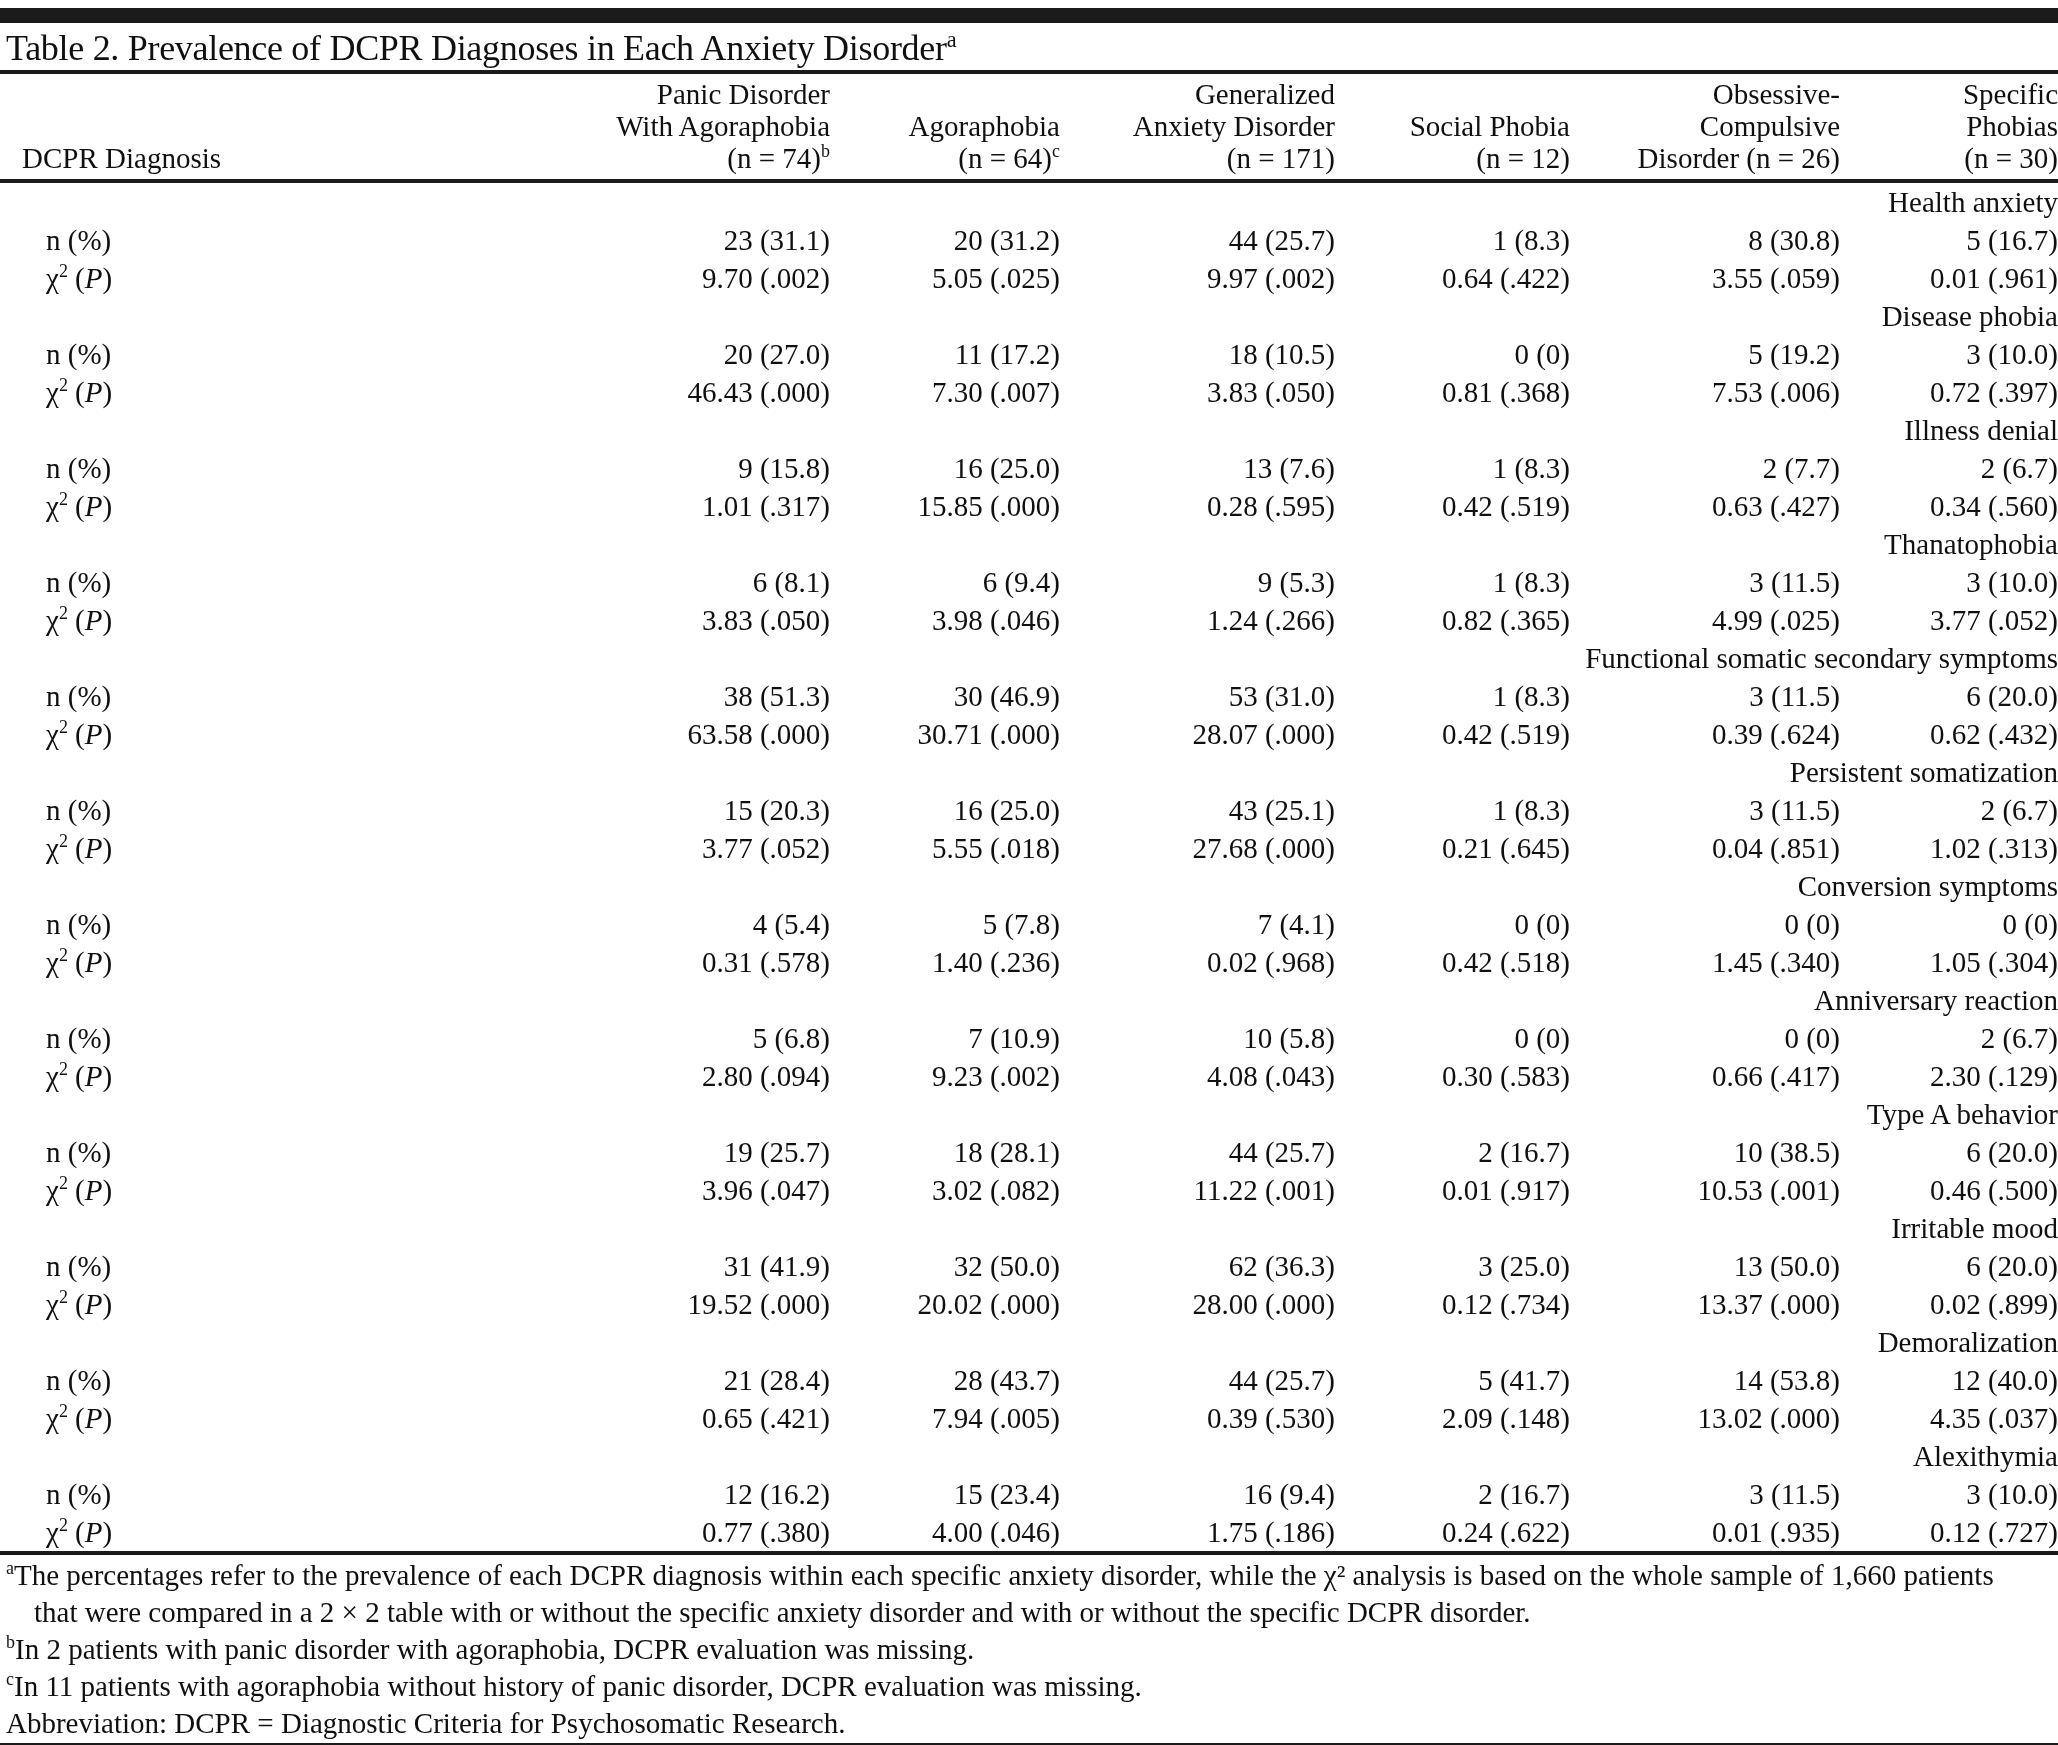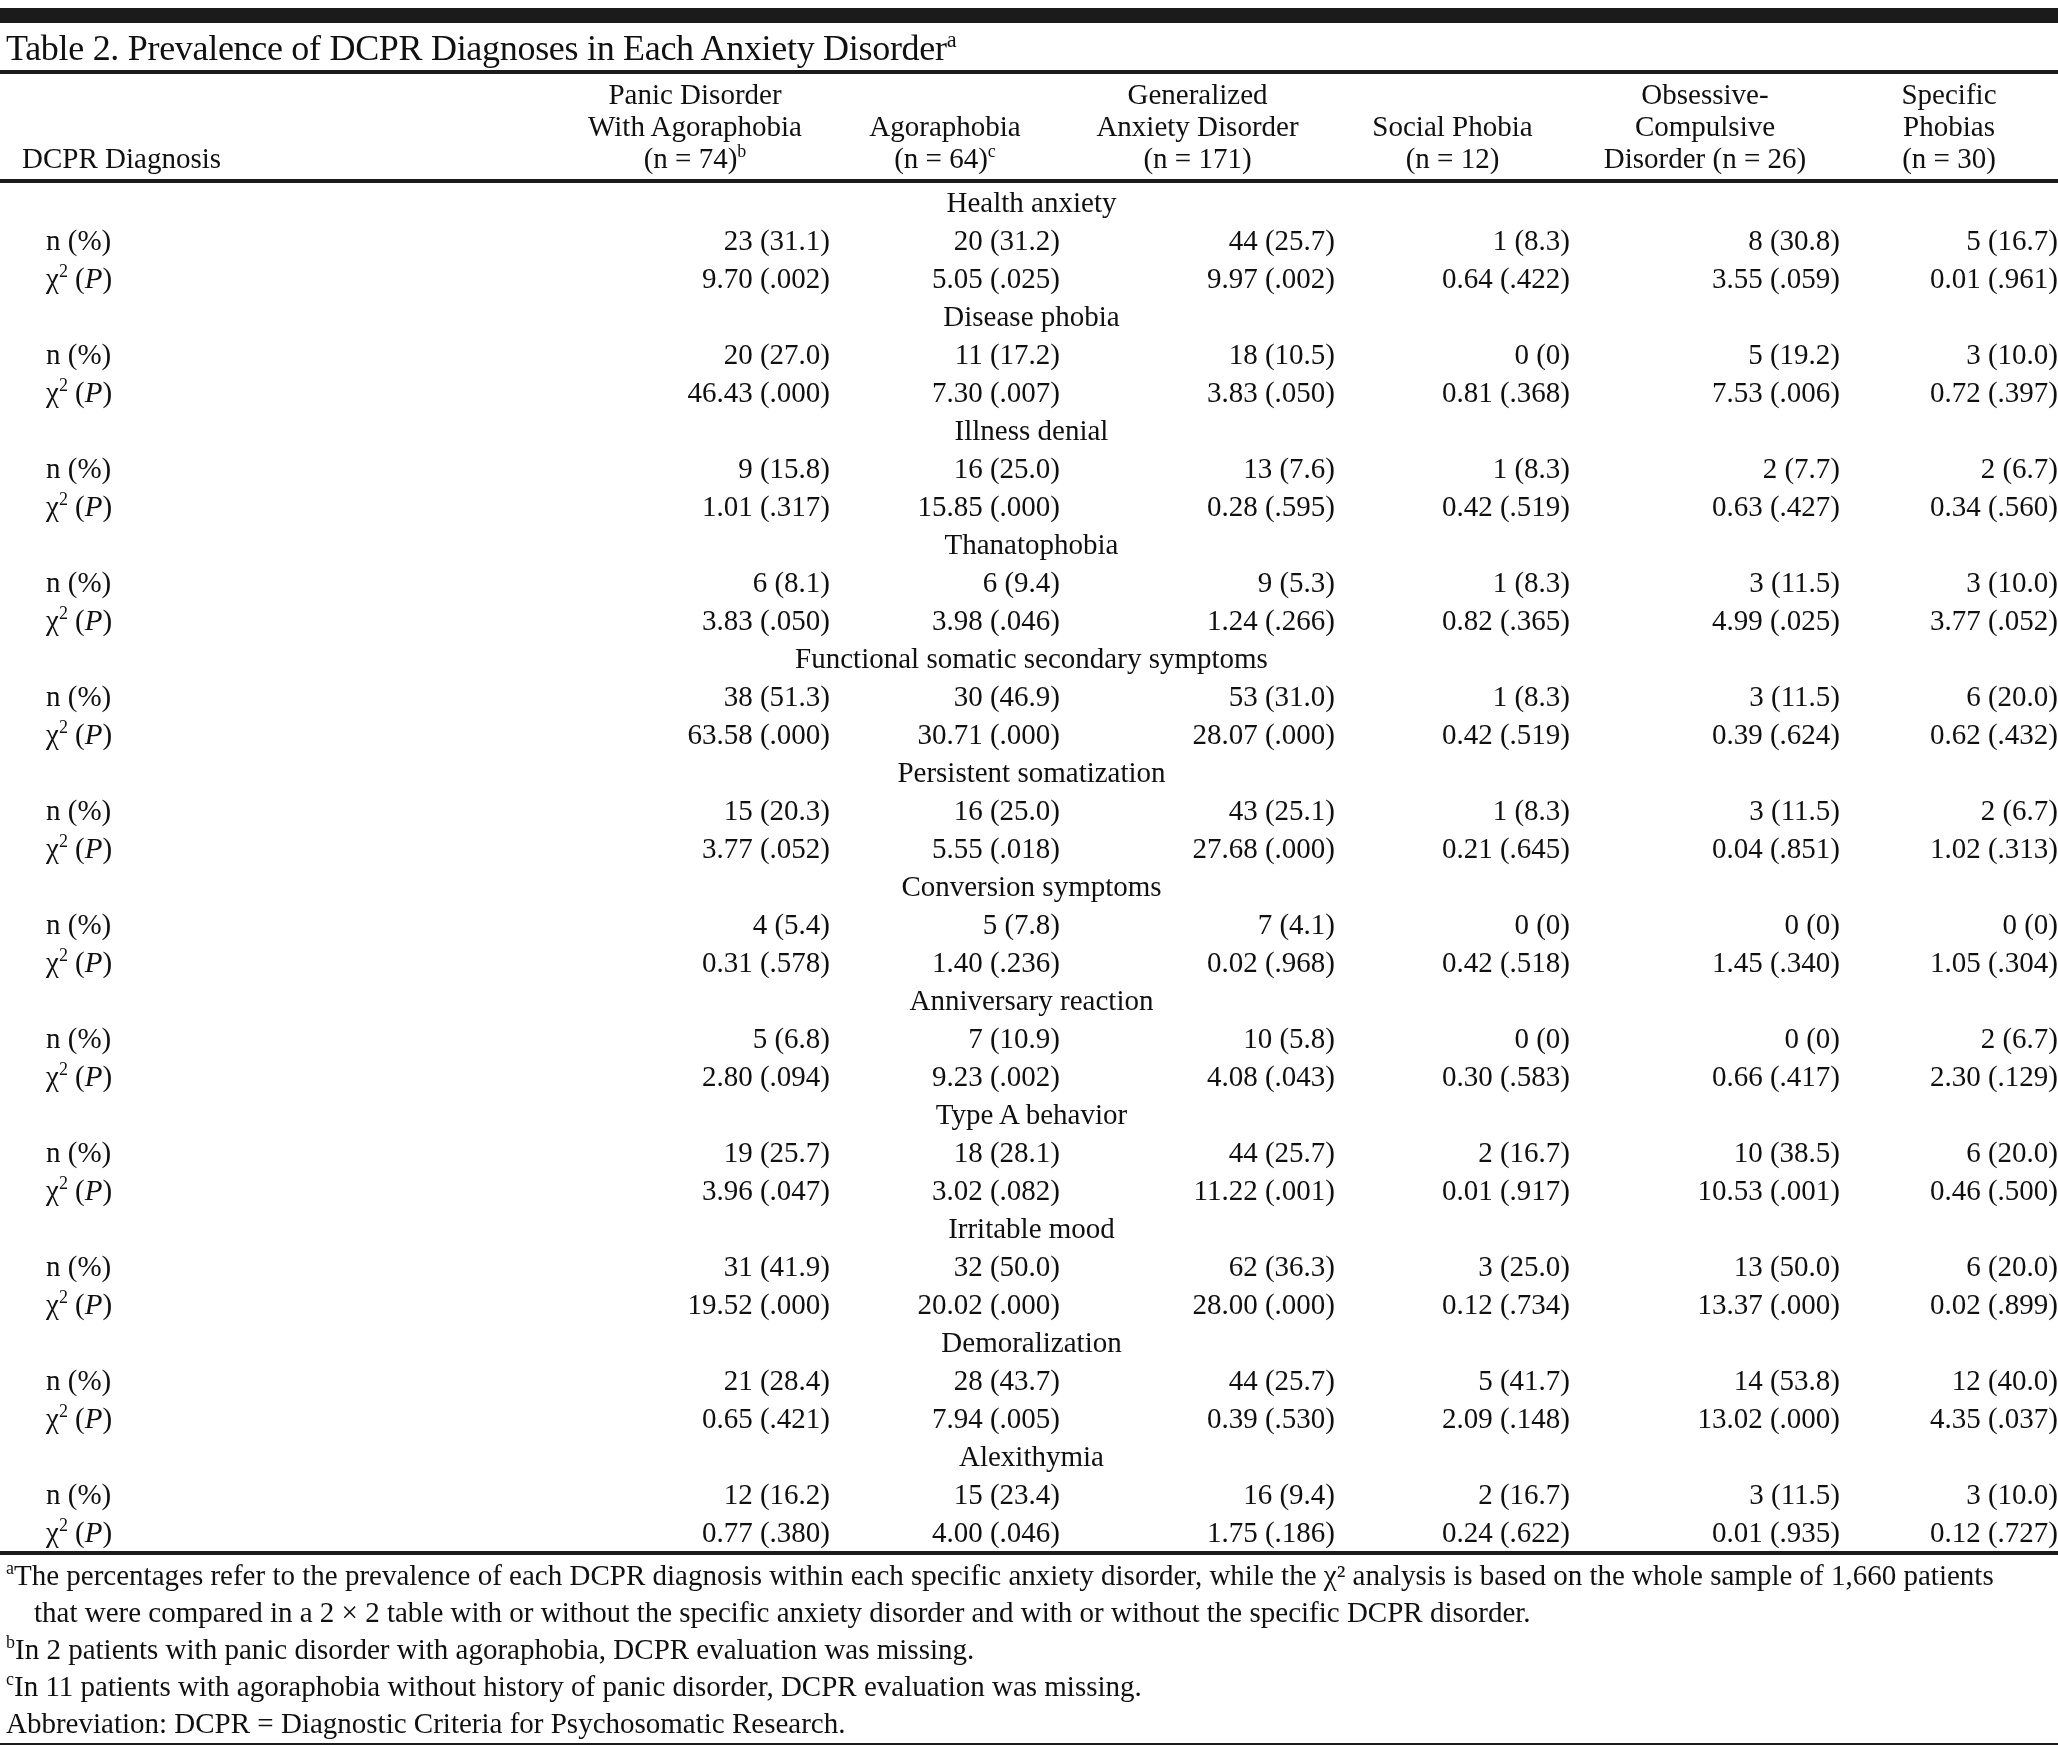--- a/index.html
+++ b/index.html
@@ -15,26 +15,26 @@
     border-bottom:4px solid #1b1b1b;
   }
   .title-block .t {
     font-size:36px; font-weight:normal; line-height:44px; letter-spacing:-0.3px;
   }
   sup { font-size:0.62em; vertical-align:super; line-height:0; }
 
   table.dcpr { width:2058px; border-collapse:collapse; table-layout:fixed; }
   table.dcpr thead th {
     font-weight:normal; font-size:29px; line-height:32px;
-    vertical-align:bottom; text-align:center;
+    vertical-align:bottom; text-align:right;
     padding:4px 0 5px 0; border-bottom:4px solid #1b1b1b;
   }
   table.dcpr thead th.stub { text-align:left; padding-left:22px; }
   table.dcpr td { font-size:29px; height:38px; line-height:38px; padding:0; white-space:nowrap; overflow:visible; }
-  td.stub.diag { text-align:center; padding-left:5px; }
+  td.stub.diag { text-align:right; padding-left:5px; }
   td.stub.stat { text-align:left; padding-left:46px; }
   td.val { text-align:right; padding-right:24px; }
   i.pp { font-style:italic; }
 
   .footnotes {
     border-top:4px solid #1b1b1b;
     padding:2px 20px 0 6px;
     font-size:29px; line-height:37px;
   }
   .footnote { padding-left:28px; text-indent:-28px; }

